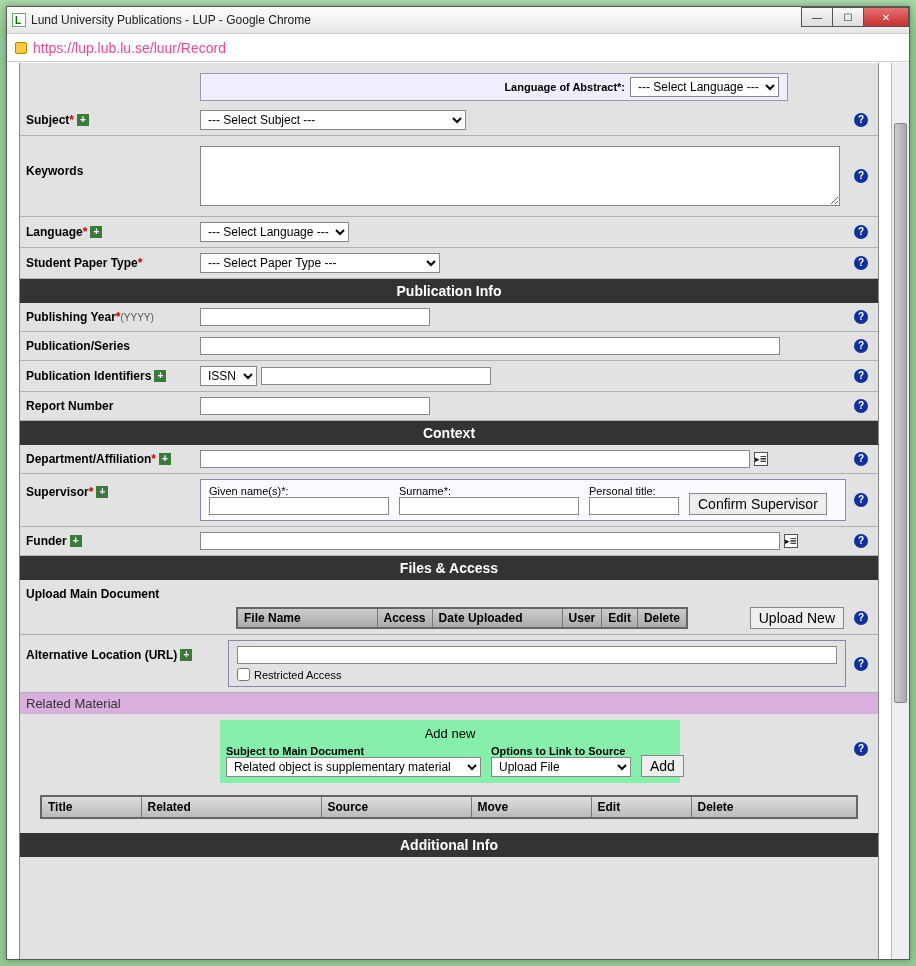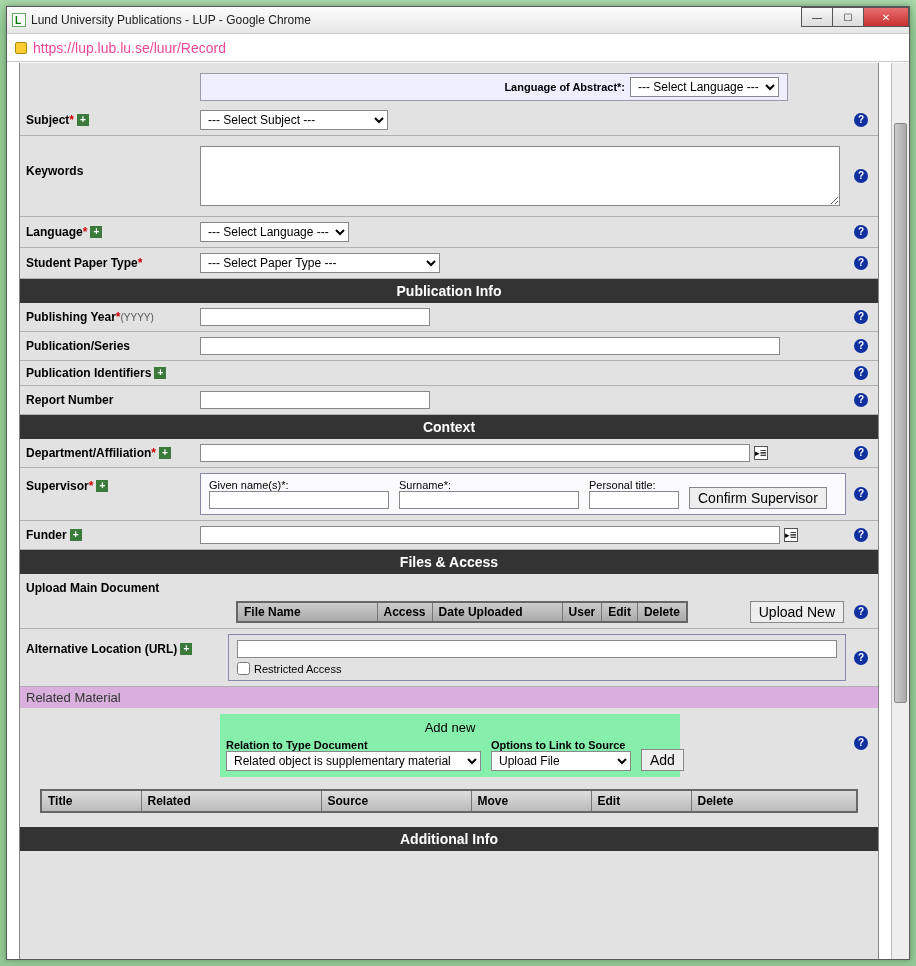--- a/index.html
+++ b/index.html
@@ -98,21 +98,21 @@
           <select><option>--- Select Language ---</option></select>
         </div>
 
         <div class="form-row">
           <div class="label">
               <span>Subject</span>
               <span class="red">*</span>
               <span class="plus">+</span>
             </div>
           <div class="field-area">
-              <select style="width:188px;"><option>--- Select Subject ---</option></select>
+              <select style="width:266px;"><option>--- Select Subject ---</option></select>
             </div>
           <span class="help">?</span>
         </div>
 
         <div class="form-row" style="align-items:flex-start;padding-top:10px;padding-bottom:10px;">
           <div class="label" style="padding-top:18px;">
               <span>Keywords</span>
             </div>
           <div class="field-area">
               <textarea style=""></textarea>
@@ -165,20 +165,24 @@
               <input type="text" style="width: 580px;">
             </div>
           <span class="help">?</span>
         </div>
 
         <div class="form-row">
           <div class="label">
               <span>Publication Identifiers</span>
               <span class="plus">+</span>
             </div>
+          <div class="field-area">
+            <select><option>ISSN</option></select>
+            <input type="text" style="width: 230px; margin-left: 4px;">
+          </div>
           <span class="help">?</span>
         </div>
 
         <div class="form-row">
           <div class="label">
               <span>Report Number</span>
             </div>
           <div class="field-area">
               <input type="text" style="width: 230px;">
             </div>
@@ -276,21 +280,21 @@
           <span class="help" style="align-self:center;margin-left:8px;">?</span>
         </div>
 
         <div class="related-hdr">Related Material</div>
 
         <div style="display:flex;align-items:flex-start;padding:0 10px;">
           <div style="width:190px;"></div>
           <div class="addnew-box">
             <div class="title">Add new</div>
             <div class="row">
-              <div><label>Relation to Type Document</label><select style="width:255px;"><option>Related object is supplementary material</option></select></div>
+              <div><label>Subject to Main Document</label><select style="width:255px;"><option>Related object is supplementary material</option></select></div>
               <div><label>Options to Link to Source</label><select style="width:140px;"><option>Upload File</option></select></div>
               <button class="btn" style="align-self:flex-end;">Add</button>
             </div>
           </div>
           <div style="flex:1;"></div>
           <span class="help" style="align-self:center;">?</span>
         </div>
 
         <div style="padding:0 20px;">
           <table class="rel-table">

